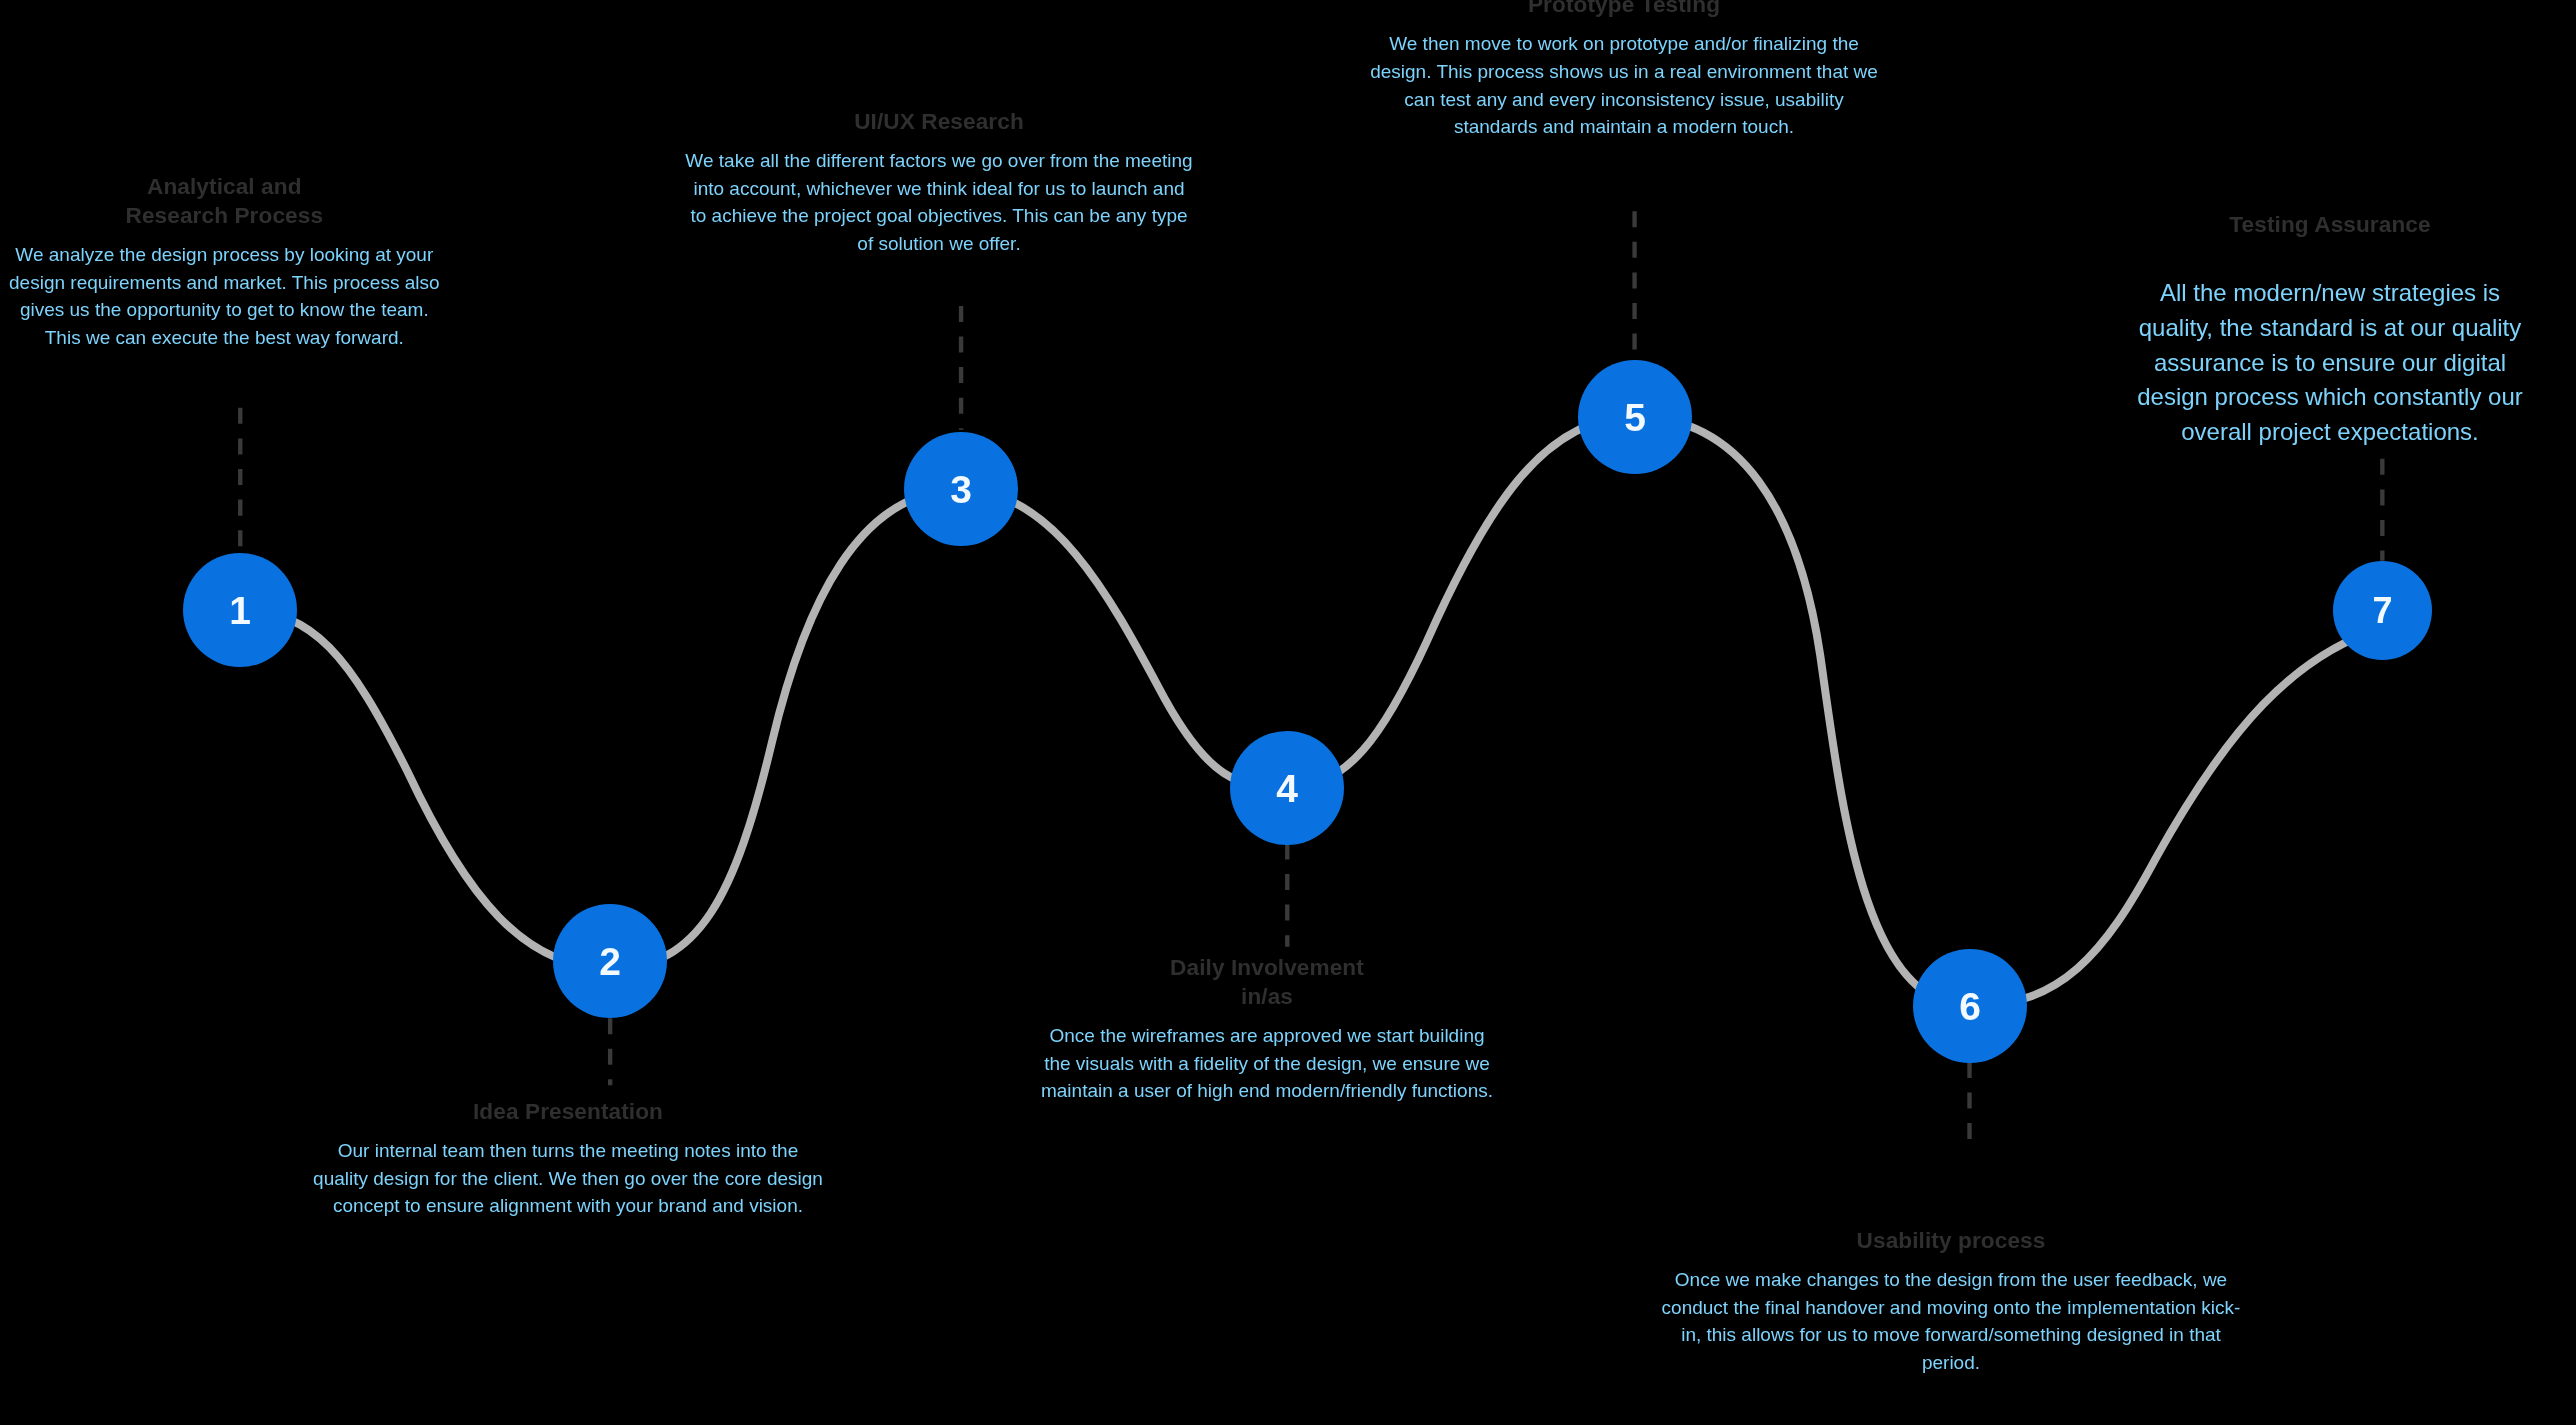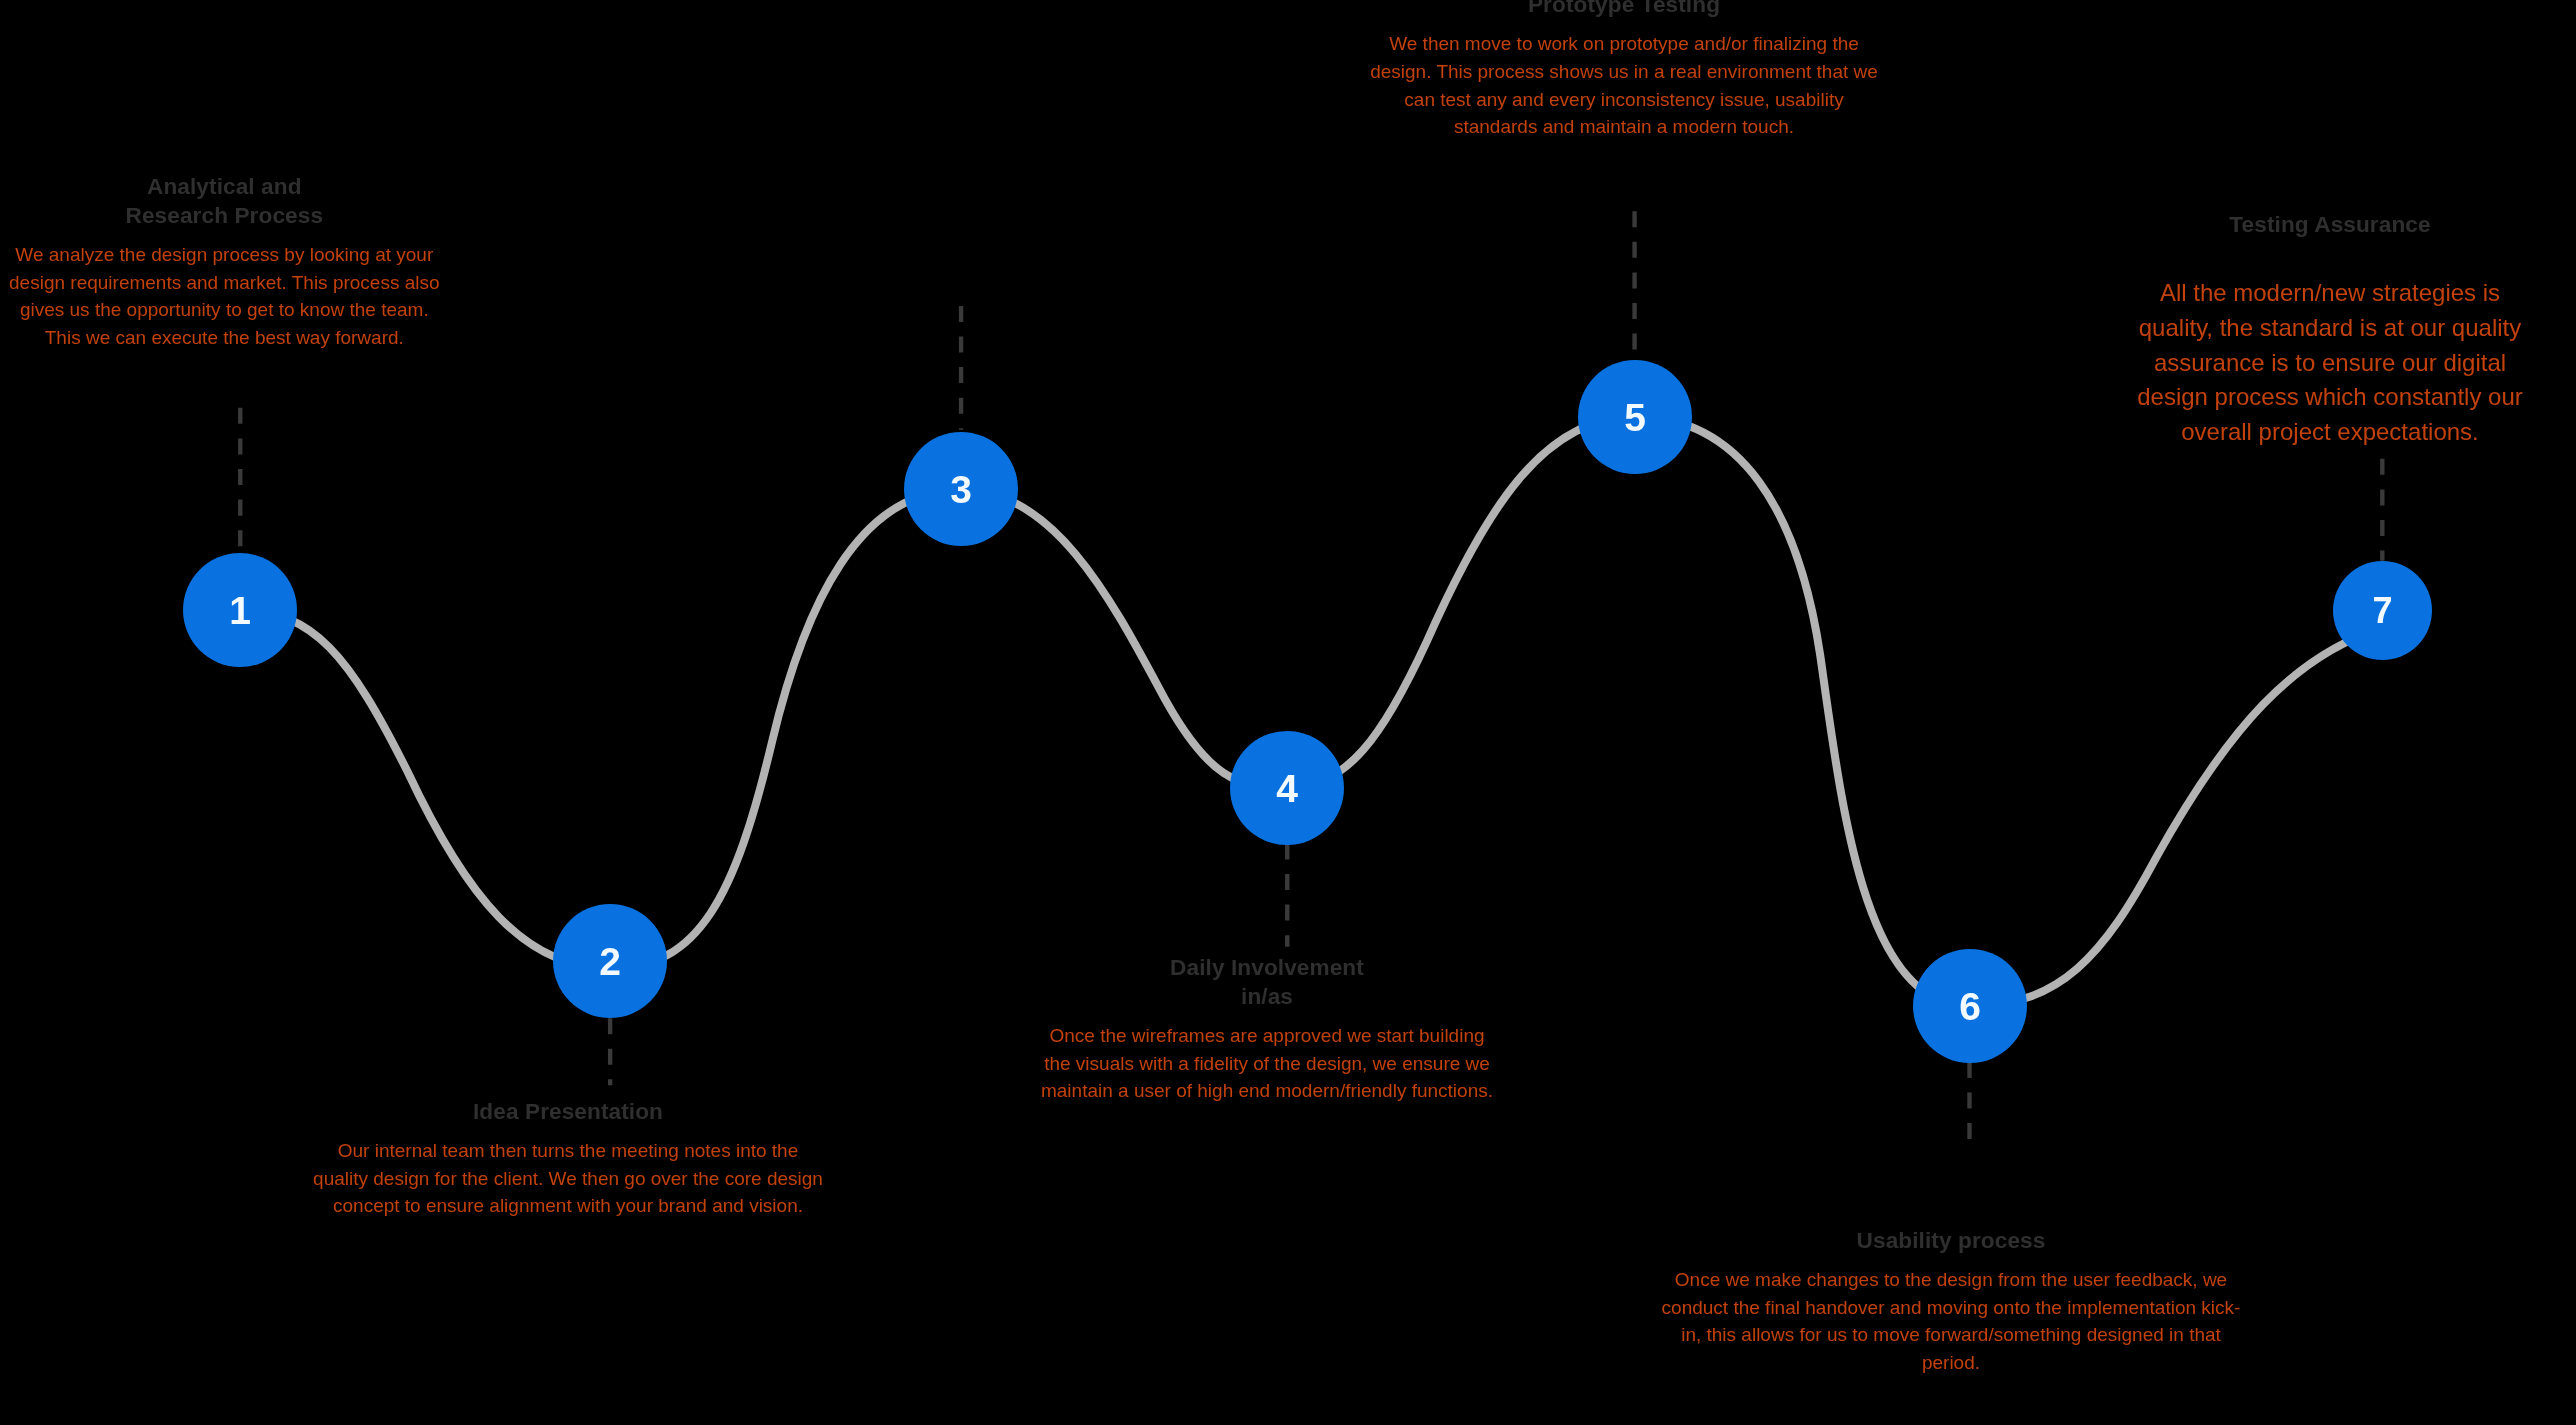--- a/index.html
+++ b/index.html
@@ -36,21 +36,21 @@
     box-sizing:border-box;
   }
   .note-title{
     font-weight:700;
     color:#2f2f2f;
     letter-spacing:0.1px;
     margin:0 0 10.2px 0;
     line-height:1.28;
   }
   .note-body{
-    color:#c2410c;
+    color:#7dd3fc;
     line-height:1.45;
     margin:0;
     font-weight:400;
   }
 
   
   .n1{left:5.8px;top:173px;width:437px;font-size:19.7px;}
   .n1 .note-title{font-size:22.6px;}
   .n1 .note-body{font-size:19px;}
 
@@ -133,20 +133,24 @@
   <div class="note n1">
     <div class="note-title">Analytical and<br>Research Process</div>
     <div class="note-body">We analyze the design process by looking at your design requirements and market. This process also gives us the opportunity to get to know the team. This we can execute the best way forward.</div>
   </div>
 
   <div class="note n2">
     <div class="note-title">Idea Presentation</div>
     <div class="note-body">Our internal team then turns the meeting notes into the quality design for the client. We then go over the core design concept to ensure alignment with your brand and vision.</div>
   </div>
 
+  <div class="note n3">
+    <div class="note-title">UI/UX Research</div>
+    <div class="note-body">We take all the different factors we go over from the meeting into account, whichever we think ideal for us to launch and to achieve the project goal objectives. This can be any type of solution we offer.</div>
+  </div>
 
   <div class="note n4">
     <div class="note-title">Daily Involvement<br>in/as</div>
     <div class="note-body">Once the wireframes are approved we start building the visuals with a fidelity of the design, we ensure we maintain a user of high end modern/friendly functions.</div>
   </div>
 
   <div class="note n5">
     <div class="note-title">Prototype Testing</div>
     <div class="note-body">We then move to work on prototype and/or finalizing the design. This process shows us in a real environment that we can test any and every inconsistency issue, usability standards and maintain a modern touch.</div>
   </div>

